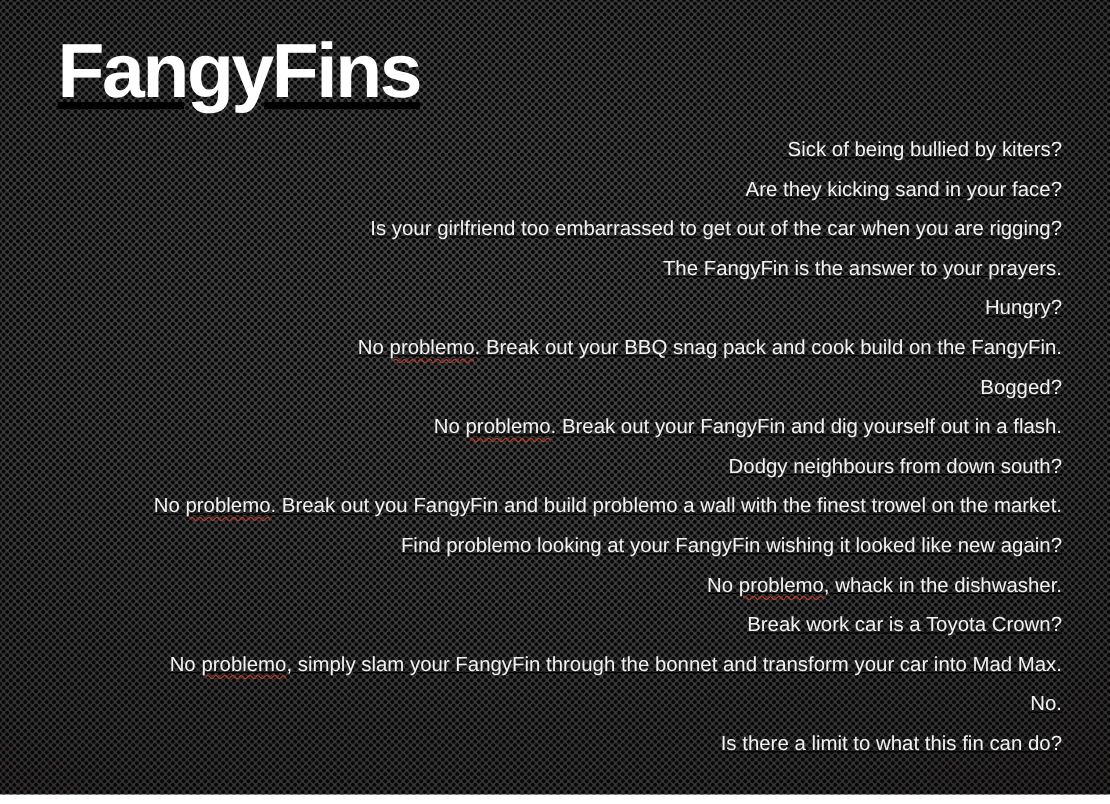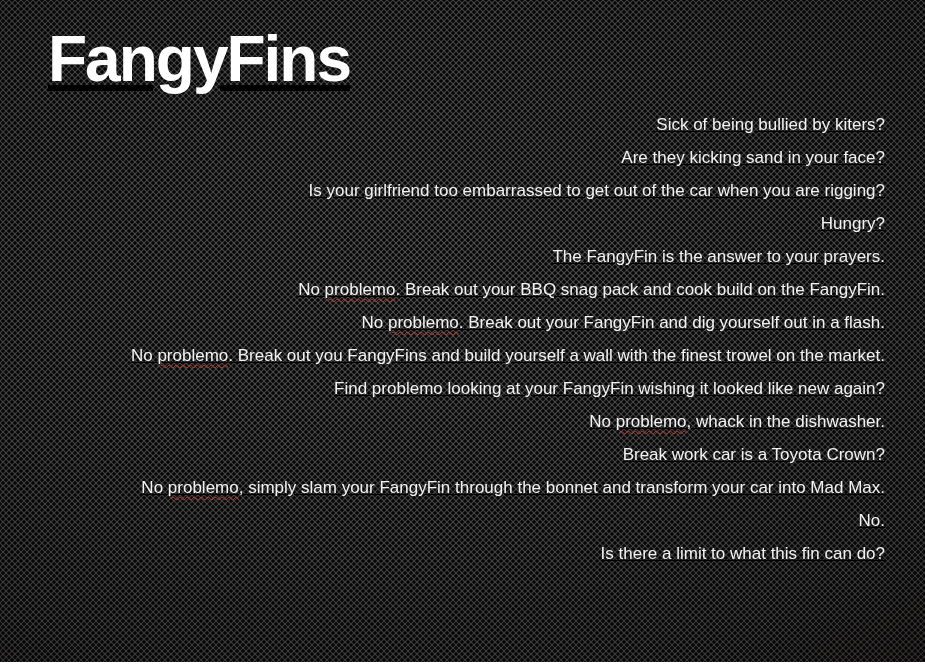--- a/index.html
+++ b/index.html
@@ -65,25 +65,27 @@
 </head>
 <body>
 
 <div class="page">
   <div class="inner">
     <h1 class="title">FangyFins</h1>
     <div class="content">
         <p class="line"><span> Sick of being bullied by kiters?</span></p>
         <p class="line"><span>Are they kicking sand in your face?</span></p>
         <p class="line"><span>Is your girlfriend too embarrassed to get out of the car when you are rigging?</span></p>
+        <p class="line"><span>The FangyFin is the answer to your prayers.</span></p>
         <p class="line"><span>Hungry?</span></p>
-        <p class="line"><span>The FangyFin is the answer to your prayers.</span></p>
         <p class="line"><span>No </span><span class="misspelled">problemo</span><span>. Break out your BBQ snag pack and cook build on the FangyFin.</span></p>
+        <p class="line"><span>Bogged?</span></p>
         <p class="line"><span>No </span><span class="misspelled">problemo</span><span>. Break out your FangyFin and dig yourself out in a flash.</span></p>
-        <p class="line"><span>No </span><span class="misspelled">problemo</span><span>. Break out you FangyFins and build yourself a wall with the finest trowel on the market.</span></p>
+        <p class="line"><span>Dodgy neighbours from down south?</span></p>
+        <p class="line"><span>No </span><span class="misspelled">problemo</span><span>. Break out you FangyFin and build problemo a wall with the finest trowel on the market.</span></p>
         <p class="line"><span>Find problemo looking at your FangyFin wishing it looked like new again?</span></p>
         <p class="line"><span>No </span><span class="misspelled">problemo</span><span>, whack in the dishwasher.</span></p>
         <p class="line"><span>Break work car is a Toyota Crown?</span></p>
         <p class="line"><span>No </span><span class="misspelled">problemo</span><span>, simply slam your FangyFin through the bonnet and transform your car into Mad Max.</span></p>
         <p class="line"><span>No.</span></p>
         <p class="line"><span>Is there a limit to what this fin can do?</span></p>
       </div>
   </div>
 </div>
 

